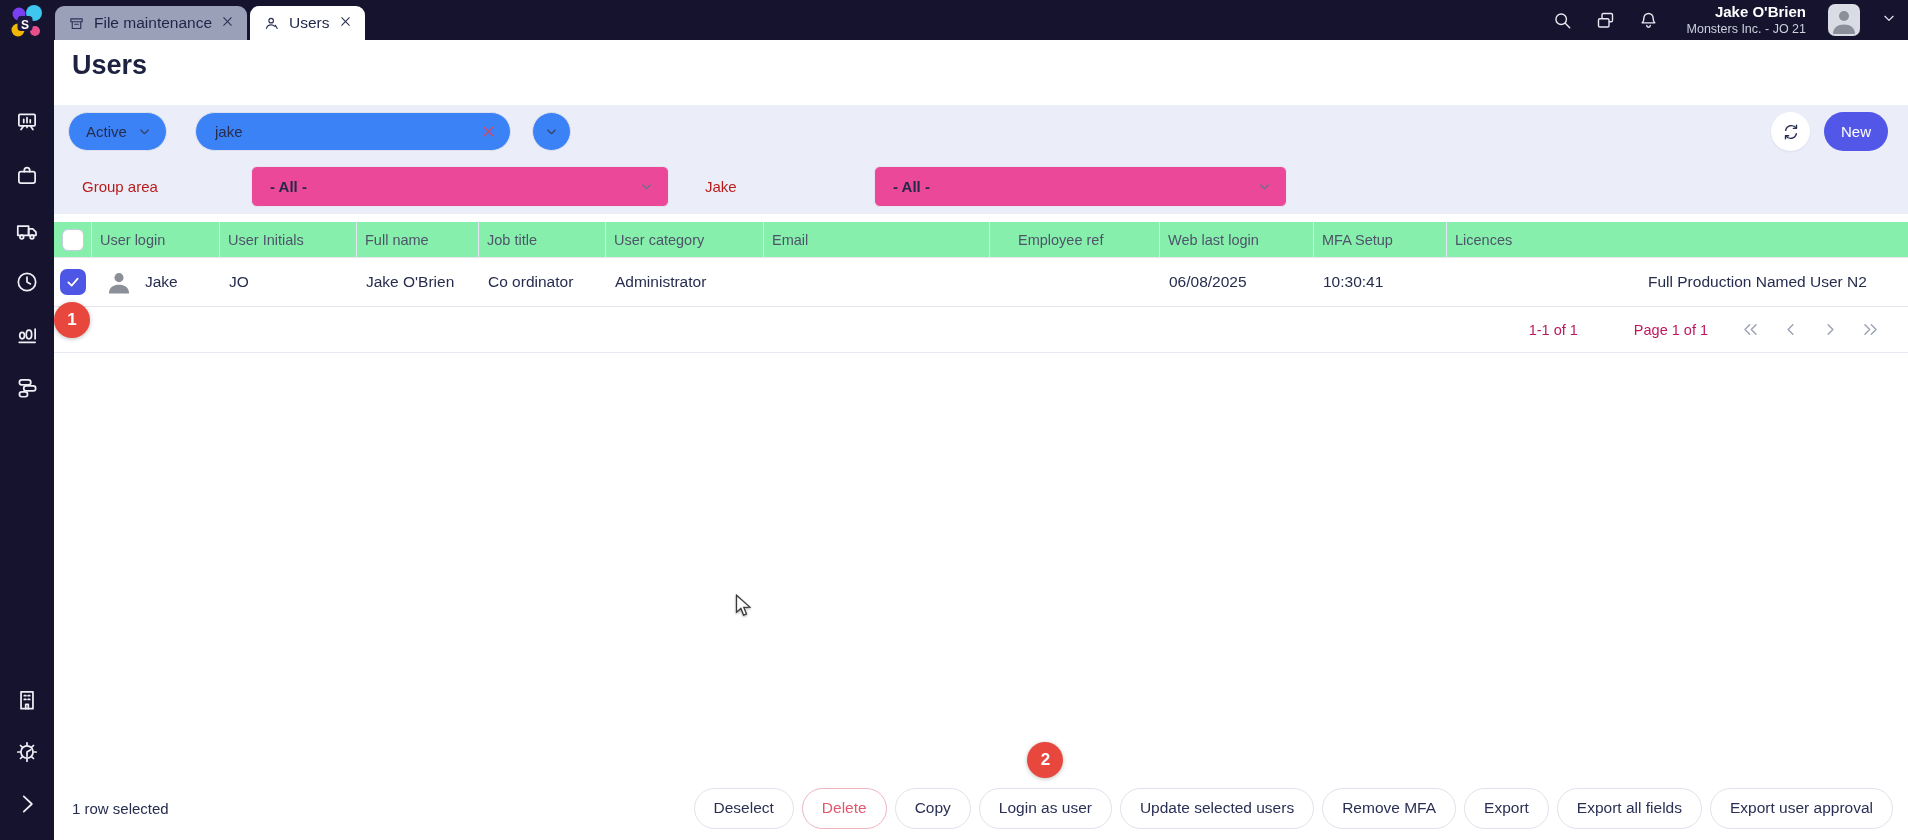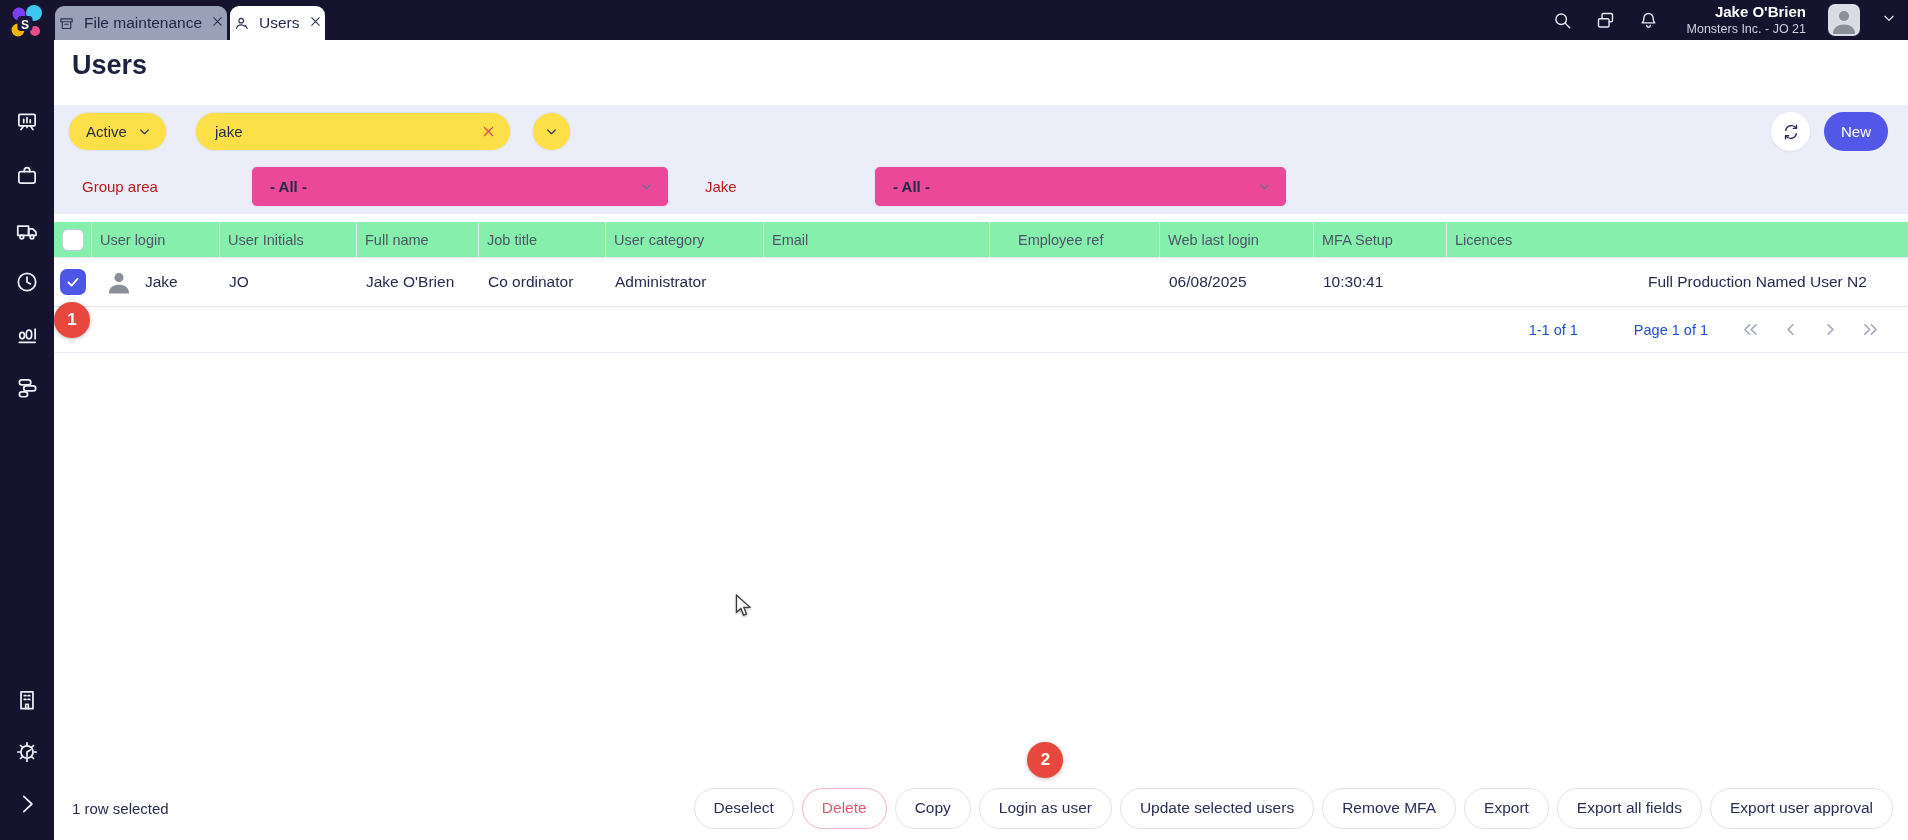--- a/index.html
+++ b/index.html
@@ -9,37 +9,37 @@
     background:#ffffff; color:#232948; position:relative;
   }
   
   .sidebar { position:absolute; left:0; top:0; width:54px; height:840px; background:#15132e; z-index:30; }
   .logo { position:absolute; left:8px; top:3px; width:38px; height:38px; }
   .sb-icon { position:absolute; left:14px; width:26px; height:26px; }
   .sb-icon svg { width:26px; height:26px; stroke:#eef0f6; fill:none; stroke-width:1.6; stroke-linecap:round; stroke-linejoin:round; }
   
   .topbar { position:absolute; left:54px; top:0; width:1854px; height:40px; background:#15132e; z-index:20; }
   .tabs { position:absolute; left:1px; top:6px; display:flex; gap:3px; height:34px; }
-  .tab { display:flex; align-items:center; gap:9px; padding:0 3px; border-radius:9px 9px 0 0; font-size:15.5px; }
+  .tab { display:flex; align-items:center; gap:9px; padding:0 13px; border-radius:9px 9px 0 0; font-size:15.5px; }
   .tab.inactive { background:#9aa0b8; color:#1f2546; }
   .tab.active { background:#ffffff; color:#1f2546; }
   .tab svg { width:17px; height:17px; stroke:#2a3055; fill:none; stroke-width:1.6; stroke-linecap:round; stroke-linejoin:round; }
   .tab .x svg { width:13px; height:13px; stroke-width:2; }
   .top-right { position:absolute; right:12px; top:0; height:40px; display:flex; align-items:center; gap:22px; }
   .top-right .ticon svg { width:21px; height:21px; stroke:#e8eaf2; fill:none; stroke-width:1.6; stroke-linecap:round; stroke-linejoin:round; display:block; }
   .whoami { text-align:right; line-height:1.25; margin-left:6px; }
   .whoami .nm { color:#ffffff; font-weight:700; font-size:15px; }
   .whoami .org { color:#cdd1de; font-size:12.5px; }
   .avatar { width:32px; height:32px; border-radius:7px; background:#d9dce4; overflow:hidden; }
   .avatar svg { width:32px; height:32px; }
   .caret svg { width:14px; height:14px; stroke:#e8eaf2; fill:none; stroke-width:2; stroke-linecap:round; stroke-linejoin:round; }
   
   .page-title { position:absolute; left:72px; top:50px; font-size:27px; font-weight:700; color:#1d2240; z-index:5; }
   .filters { position:absolute; left:54px; top:105px; width:1854px; height:109px; background:#ebedf8; z-index:5; }
-  .pill { background:#fde047; border:1px solid #dfe2ee; border-radius:20px; height:39px; display:flex; align-items:center; font-size:15px; color:#262c4e; }
+  .pill { background:#3b82f6; border:1px solid #dfe2ee; border-radius:20px; height:39px; display:flex; align-items:center; font-size:15px; color:#262c4e; }
   .f-status { position:absolute; left:14px; top:7px; padding:0 14px 0 17px; gap:10px; }
   .f-search { position:absolute; left:141px; top:7px; width:316px; padding:0 14px 0 19px; justify-content:space-between; }
   .f-search input { border:none; outline:none; font-size:15px; color:#262c4e; width:250px; background:transparent; font-family:"Liberation Sans",sans-serif; }
   .f-adv { position:absolute; left:478px; top:7px; width:39px; justify-content:center; border-radius:50%; }
   .chev svg { width:15px; height:15px; stroke:#3a4166; fill:none; stroke-width:2; stroke-linecap:round; stroke-linejoin:round; display:block; }
   .chev-g svg { stroke:#6a7190; }
   .xclear svg { width:15px; height:15px; stroke:#d8455e; stroke-width:2; stroke-linecap:round; display:block; }
   .f-refresh { position:absolute; left:1717px; top:7px; width:39px; height:39px; border-radius:50%; background:#fff; display:flex; align-items:center; justify-content:center; box-shadow:0 1px 2px rgba(40,45,90,.08); }
   .f-refresh svg { width:20px; height:20px; stroke:#2a3055; fill:none; stroke-width:1.7; stroke-linecap:round; stroke-linejoin:round; }
   .f-new { position:absolute; left:1770px; top:7px; width:64px; height:39px; border-radius:20px; background:#5257e8; color:#fff; font-size:15px; display:flex; align-items:center; justify-content:center; border:none; font-family:"Liberation Sans",sans-serif; }
@@ -55,21 +55,21 @@
   .col-1 { width:128px; } .col-2 { width:137px; } .col-3 { width:122px; }
   .col-4 { width:127px; } .col-5 { width:158px; } .col-6 { width:226px; }
   .col-7 { width:150px;margin-left:20px; } .col-8 { width:154px; } .col-9 { width:192px; }
   .col-10 { width:133px; } .col-11 { flex:1; }
   .cb { width:22px; height:22px; border:1.5px solid #c6cbde; border-radius:6px; background:#fff; }
   .cb.checked { width:26px; height:26px; border:none; border-radius:7px; background:#4d56e5; display:flex; align-items:center; justify-content:center; }
   .cb.checked svg { width:16px; height:16px; stroke:#fff; fill:none; stroke-width:2.6; stroke-linecap:round; stroke-linejoin:round; }
   .row-user { display:flex; align-items:center; gap:12px; padding-left:4px; }
   .p-avatar { width:28px; height:28px; }
   
-  .pagerow { position:absolute; left:54px; top:307px; width:1854px; height:46px; display:flex; align-items:center; justify-content:flex-end; border-bottom:1px solid #e9ebf4; font-size:14.5px; color:#1d4ed8; z-index:5; background:#fff; }
+  .pagerow { position:absolute; left:54px; top:307px; width:1854px; height:46px; display:flex; align-items:center; justify-content:flex-end; border-bottom:1px solid #e9ebf4; font-size:14.5px; color:#be185d; z-index:5; background:#fff; }
   .pagerow .range { margin-right:56px; }
   .pagerow .pg { margin-right:22px; }
   .pgbtn { width:40px; display:flex; justify-content:center; }
   .pgbtn svg { width:19px; height:19px; stroke:#9ba1b5; fill:none; stroke-width:1.8; stroke-linecap:round; stroke-linejoin:round; }
   .pagerow .spacer-r { width:18px; }
   
   .footer { position:absolute; left:54px; bottom:0; width:1854px; height:64px; display:flex; align-items:center; background:#fff; z-index:5; }
   .sel-count { margin-left:18px; font-size:15px; color:#262c4e; }
   .fbtns { margin-left:auto; margin-right:15px; display:flex; gap:8px; }
   .fbtn { height:41px; padding:0 19px; border-radius:21px; background:#fff; border:1px solid #dfe2ee; color:#2a3055; font-size:15.5px; display:flex; align-items:center; font-family:"Liberation Sans",sans-serif; position:relative; }

